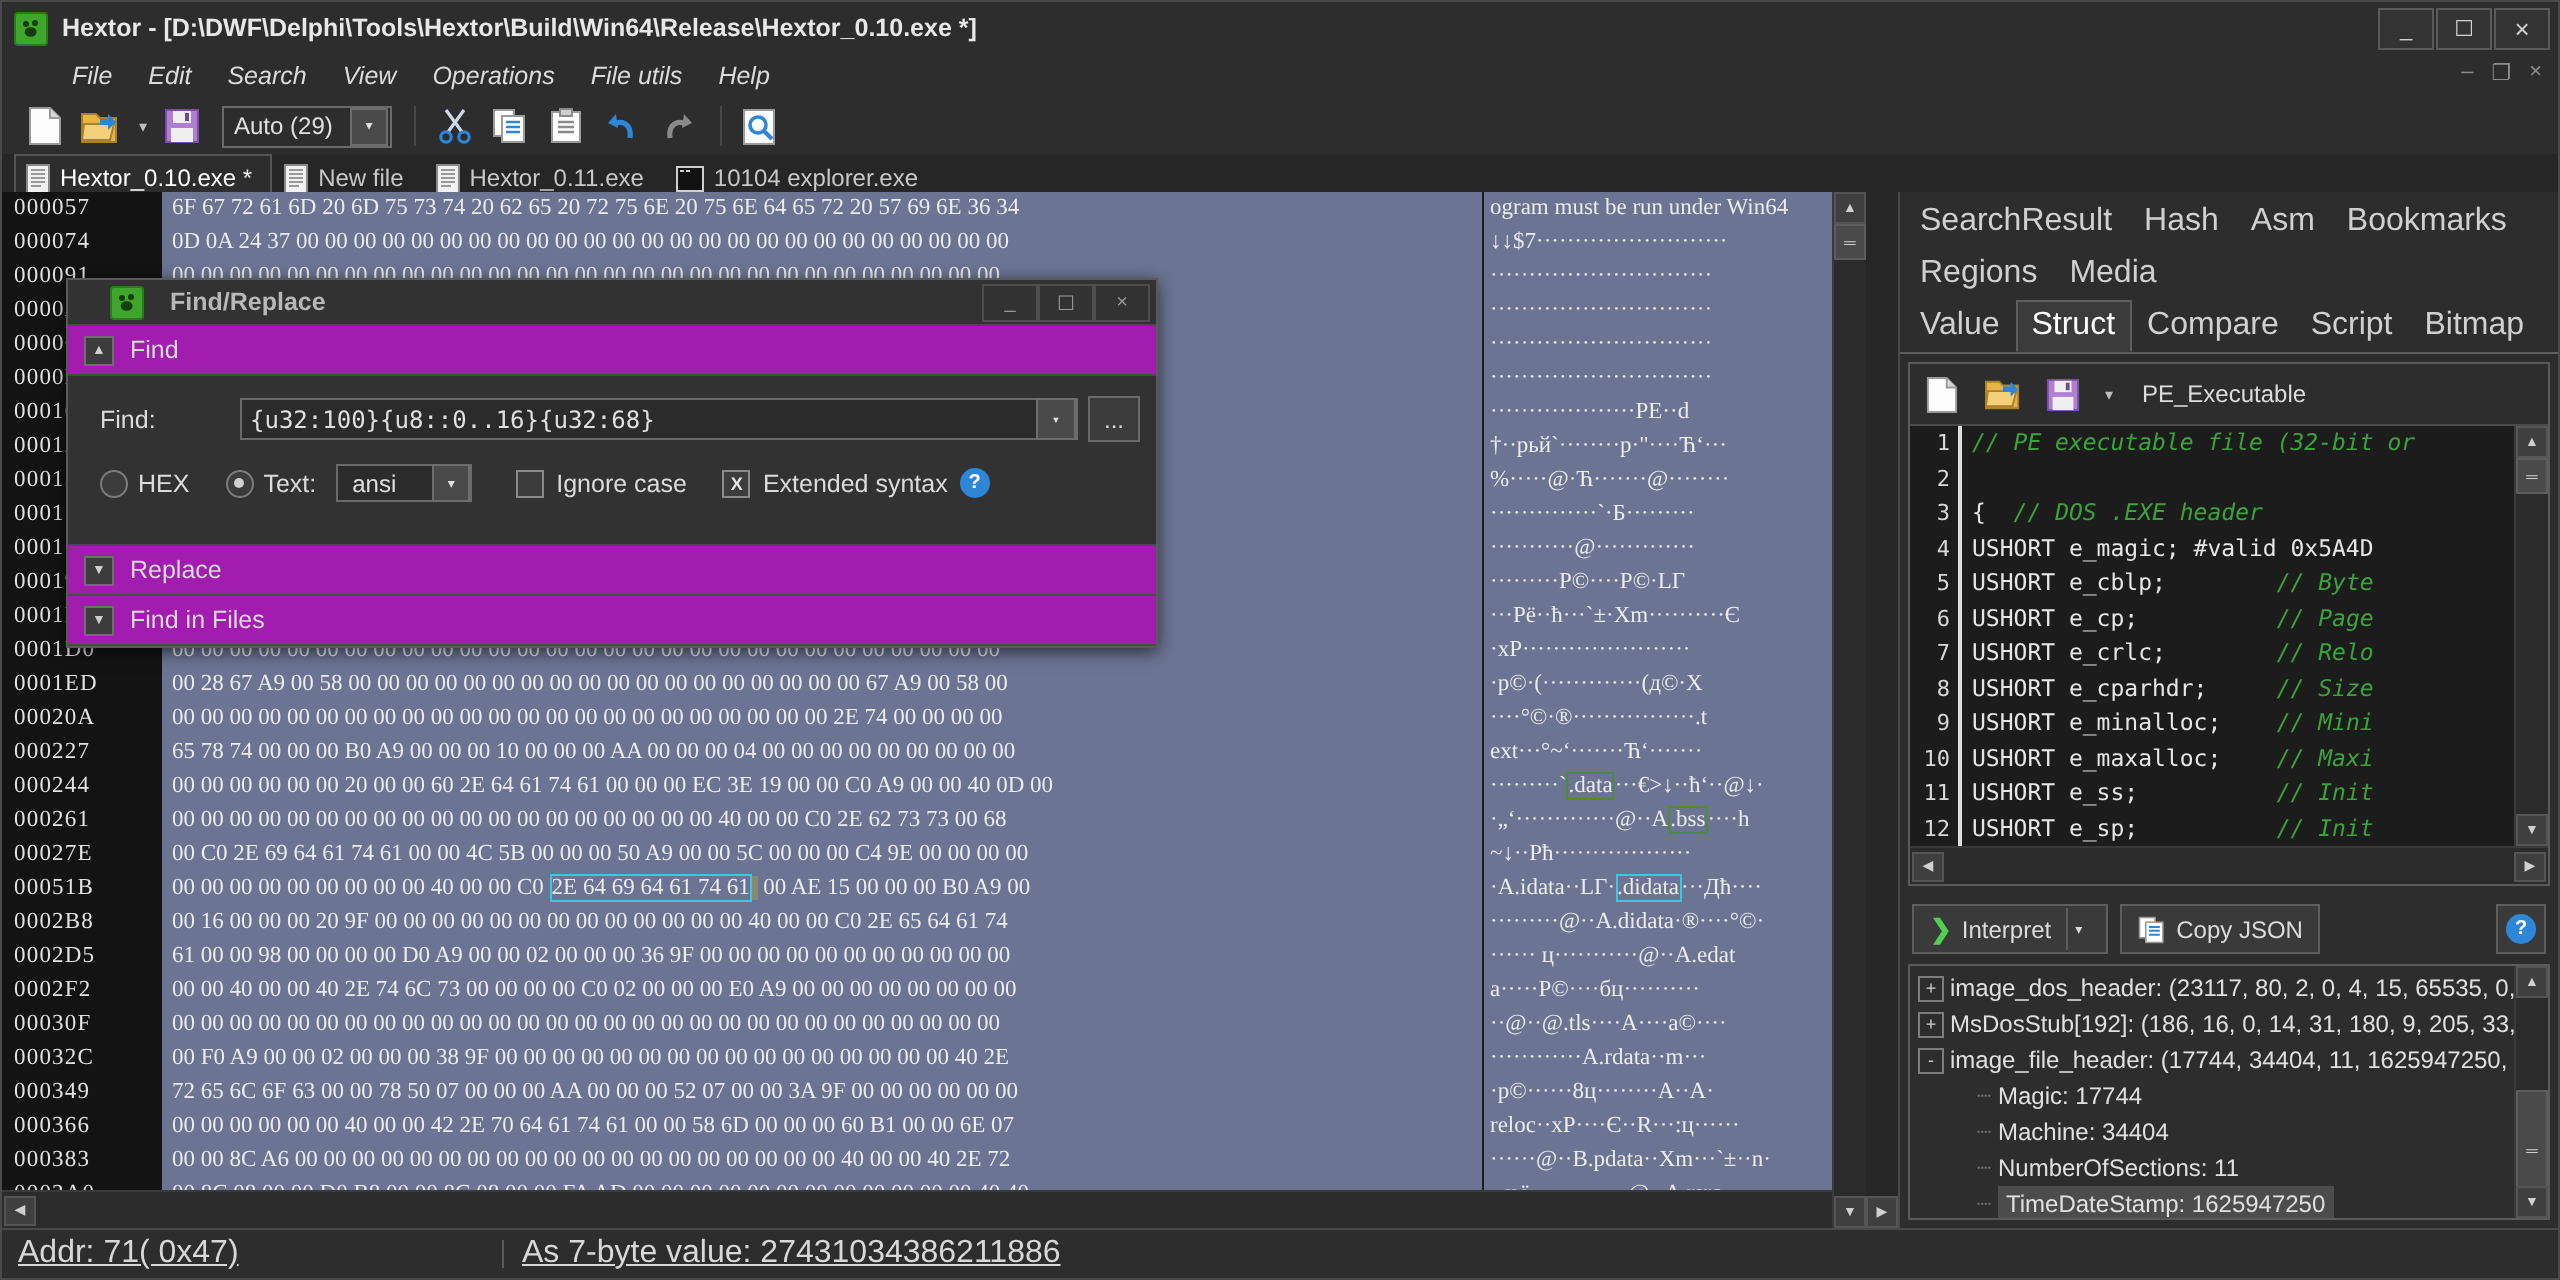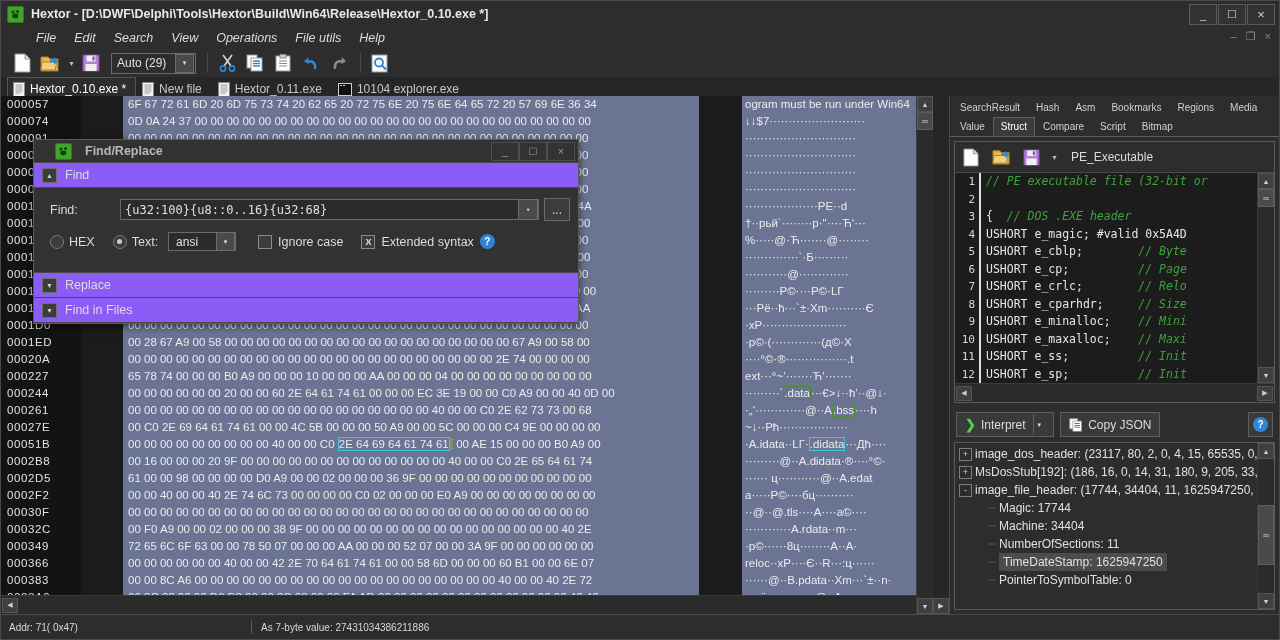--- a/index.html
+++ b/index.html
@@ -30,35 +30,35 @@
 
   
   .tabbar{height:24px;background:#262626;display:flex;align-items:flex-end;padding-left:6px;border-bottom:1px solid #4a4a4a;}
   .tab{height:22px;display:flex;align-items:center;padding:0 9px 0 5px;gap:5px;color:#c8c8c8;font-size:12px;border:1px solid transparent;white-space:nowrap;}
   .tab.active{background:#2d2d2d;border:1px solid #555;border-bottom-color:#2d2d2d;color:#fff;}
 
   
   .work{position:absolute;left:0;top:95px;right:0;bottom:25px;display:flex;}
   .hexpane{position:relative;width:948px;background:#1b1b1b;display:flex;flex-direction:column;}
   .hexrows{position:relative;flex:1;overflow:hidden;}
-  .hexrow{display:flex;height:17px;line-height:17px;font-family:Liberation Sans, sans-serif;font-size:11.5px;gap:42px;}
+  .hexrow{display:flex;height:17px;line-height:17px;font-family:Liberation Serif, serif;font-size:11.5px;}
   .addr{width:80px;background:#131313;color:#e2e2e2;padding-left:6px;box-sizing:border-box;letter-spacing:0.6px;}
   .bytes{flex:1;color:#ececec;background:#6b7493;white-space:pre;letter-spacing:0px;padding-left:5px;box-sizing:border-box;overflow:hidden;}
   .txt{width:208px;color:#ececec;background:#6b7493;white-space:pre;overflow:hidden;padding-left:3px;box-sizing:border-box;border-left:1px solid #1b1b1b;}
   .vscroll{position:absolute;right:16px;top:0;bottom:0;width:16px;background:#2b2b2b;border-left:1px solid #3a3a3a;}
   .vsc-btn{width:16px;height:16px;background:#3f3f3f;border:1px solid #555;box-sizing:border-box;display:flex;align-items:center;justify-content:center;color:#d0d0d0;font-size:7px;}
   .vsc-thumb{position:absolute;left:0;top:16px;width:16px;height:18px;background:#4a4a4a;border:1px solid #5d5d5d;box-sizing:border-box;display:flex;align-items:center;justify-content:center;color:#cfcfcf;font-size:8px;}
   .vscroll2{position:absolute;right:0;top:0;bottom:0;width:16px;background:#262626;}
   .hscroll{height:18px;background:#2b2b2b;border-top:1px solid #3a3a3a;display:flex;align-items:center;justify-content:space-between;padding:0 1px;}
   .hsc-btn{width:16px;height:15px;background:#3f3f3f;border:1px solid #555;box-sizing:border-box;display:flex;align-items:center;justify-content:center;color:#d0d0d0;font-size:7px;}
 
   
   .rightpane{flex:1;background:#2d2d2d;display:flex;flex-direction:column;border-left:1px solid #4a4a4a;}
   .rtabs{display:flex;flex-wrap:wrap;background:#2d2d2d;padding:2px 2px 0 2px;}
-  .rtab{padding:3px 7px;font-size:10px;color:#d0d0d0;border:1px solid transparent;white-space:nowrap;}
+  .rtab{padding:3px 7px;font-size:16px;color:#d0d0d0;border:1px solid transparent;white-space:nowrap;}
   .rtab.active{background:#3b3b3b;border:1px solid #5e5e5e;border-bottom-color:#3b3b3b;color:#fff;}
   .rtabrow2{display:flex;background:#2d2d2d;padding:0 2px;border-bottom:1px solid #5e5e5e;}
   .structbox{margin:4px;border:1px solid #5a5a5a;background:#2d2d2d;display:flex;flex-direction:column;flex:0 0 auto;}
   .structtb{height:26px;display:flex;align-items:center;gap:2px;padding:2px 3px;}
   .structname{color:#dcdcdc;font-size:12px;margin-left:8px;}
   .codearea{position:relative;height:210px;background:#1c1c1c;display:flex;overflow:hidden;border-top:1px solid #4a4a4a;}
   .gutter{width:26px;background:#1c1c1c;color:#d8d8d8;text-align:right;padding-right:4px;box-sizing:border-box;font-family:"DejaVu Sans Mono",monospace;font-size:11px;line-height:17.5px;border-right:2px solid #e0e0e0;}
   .code{flex:1;font-family:"DejaVu Sans Mono",monospace;font-size:11.5px;line-height:17.5px;white-space:pre;padding-left:5px;overflow:hidden;}
   .c-com{color:#3aa33a;font-style:italic;}
   .c-kw{color:#e6e6e6;}
@@ -67,32 +67,32 @@
   .ibtn .ca{border-left:1px solid #5e5e5e;height:21px;display:flex;align-items:center;padding:0 4px;margin-left:2px;font-size:7px;}
   .helpbtn{margin-left:auto;width:23px;height:23px;border:1px solid #5e5e5e;background:#3a3a3a;display:flex;align-items:center;justify-content:center;}
   .circ{width:15px;height:15px;border-radius:50%;background:#2f86d6;color:#fff;font-size:10px;font-weight:bold;display:flex;align-items:center;justify-content:center;}
   .tree{position:relative;flex:1;margin:0 4px 4px 4px;background:#2d2d2d;border:1px solid #5a5a5a;overflow:hidden;}
   .tnode{display:flex;align-items:center;height:18px;line-height:18px;font-size:12px;color:#e0e0e0;white-space:nowrap;}
   .tnode .exp{width:11px;height:11px;border:1px solid #7d7d7d;color:#d0d0d0;font-size:9px;display:flex;align-items:center;justify-content:center;margin-right:3px;flex:0 0 auto;}
   .tnode .dots{width:14px;color:#6d6d6d;flex:0 0 auto;text-align:center;}
   .sel{background:#4c4c4c;padding:0 4px;}
 
   
-  .status{position:absolute;left:0;right:0;bottom:0;height:24px;background:#2d2d2d;border-top:1px solid #4a4a4a;display:flex;align-items:center;color:#d8d8d8;font-size:10px;}
+  .status{position:absolute;left:0;right:0;bottom:0;height:24px;background:#2d2d2d;border-top:1px solid #4a4a4a;display:flex;align-items:center;color:#d8d8d8;font-size:16px;text-decoration:underline;}
   .st1{width:250px;padding-left:8px;box-sizing:border-box;}
   .stsep{width:1px;height:14px;background:#5a5a5a;}
   .st2{padding-left:9px;}
 
   
   .dlg{position:absolute;left:32px;top:138px;width:544px;background:#323232;border:1px solid #5a5a5a;box-shadow:0 2px 8px rgba(0,0,0,.6);}
   .dlg-tb{height:22px;display:flex;align-items:center;padding-left:21px;background:#323232;position:relative;}
   .dlg-title{color:#b8b8b8;font-size:12.5px;font-weight:bold;margin-left:6px;}
   .dlg-wb{position:absolute;right:3px;top:2px;display:flex;}
   .dlg-btn{width:26px;height:17px;border:1px solid #4e4e4e;background:#323232;color:#9a9a9a;display:flex;align-items:center;justify-content:center;font-size:10px;}
-  .sect{border-top:1px solid #4a4a4a;border-bottom:1px solid #4a4a4a;height:24px;display:flex;align-items:center;padding-left:8px;gap:8px;background:#8b5cf6;}
+  .sect{border-top:1px solid #4a4a4a;border-bottom:1px solid #4a4a4a;height:24px;display:flex;align-items:center;padding-left:8px;gap:8px;background:#a21caf;}
   .sq{width:13px;height:13px;border:1px solid #6e6e6e;background:#3c3c3c;display:flex;align-items:center;justify-content:center;color:#cfcfcf;font-size:7px;}
   .sect-label{color:#dcdcdc;font-size:12.5px;}
   .dlg-body{padding:10px 8px 8px 8px;background:#323232;}
   .row{display:flex;align-items:center;margin-bottom:11px;}
   .lbl{width:78px;color:#dcdcdc;font-size:12.5px;padding-left:8px;box-sizing:border-box;}
   .fld{flex:1;height:21px;background:#2b2b2b;border:1px solid #6a6a6a;display:flex;align-items:center;color:#e0e0e0;font-family:"DejaVu Sans Mono",monospace;font-size:12px;padding-left:4px;box-sizing:border-box;}
   .fld .fv{flex:1;}
   .fld .fb{width:18px;height:19px;background:#4a4a4a;border:1px solid #6d6d6d;display:flex;align-items:center;justify-content:center;font-size:7px;color:#e0e0e0;}
   .dots-btn{width:24px;height:21px;margin-left:5px;border:1px solid #6a6a6a;background:#3c3c3c;color:#dcdcdc;display:flex;align-items:center;justify-content:center;font-size:12px;}
   .radio{width:12px;height:12px;border-radius:50%;background:#3c3c3c;border:1px solid #7a7a7a;display:flex;align-items:center;justify-content:center;margin-right:5px;}

